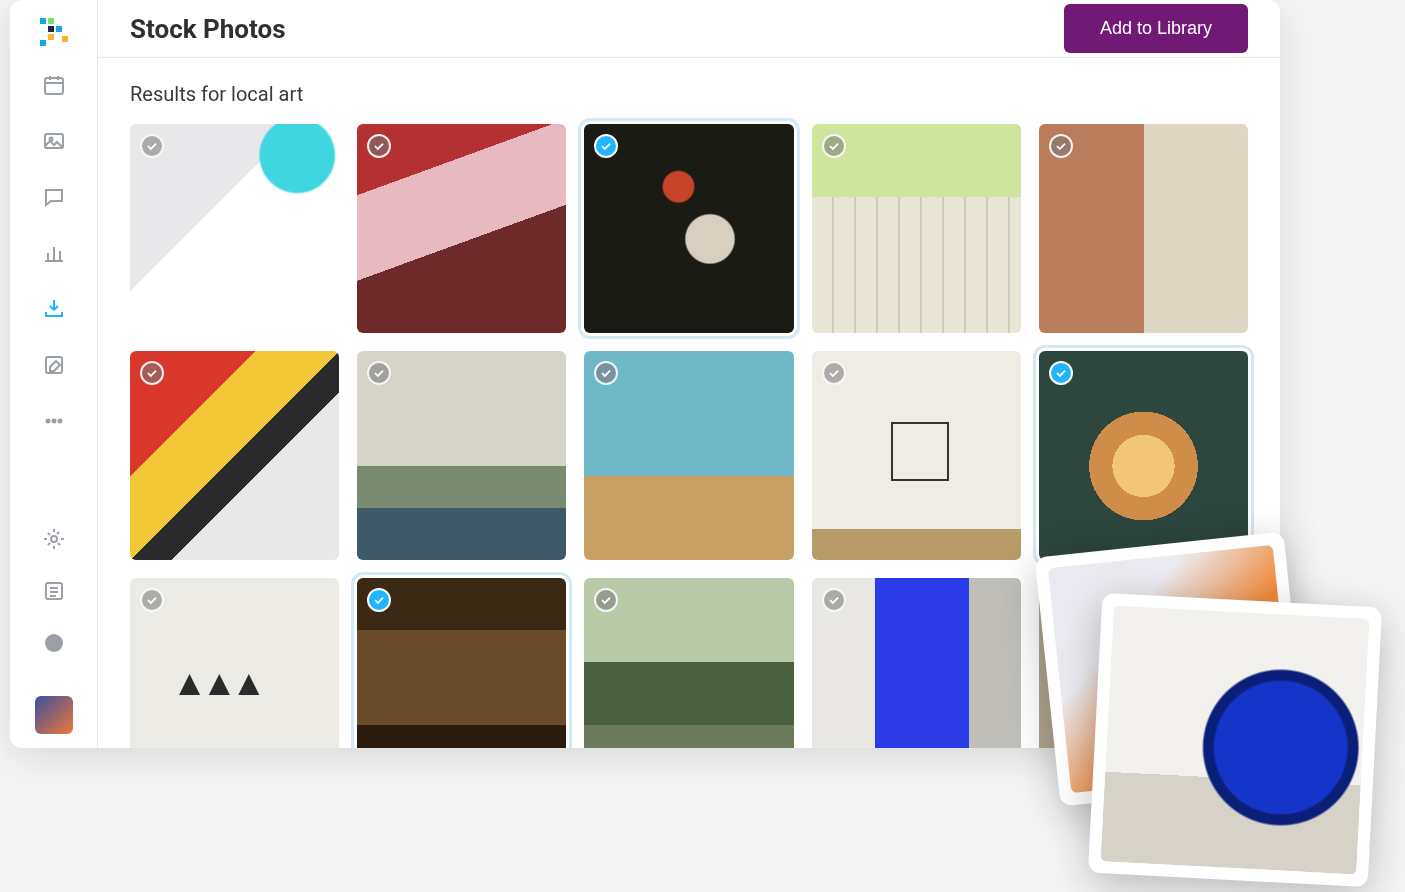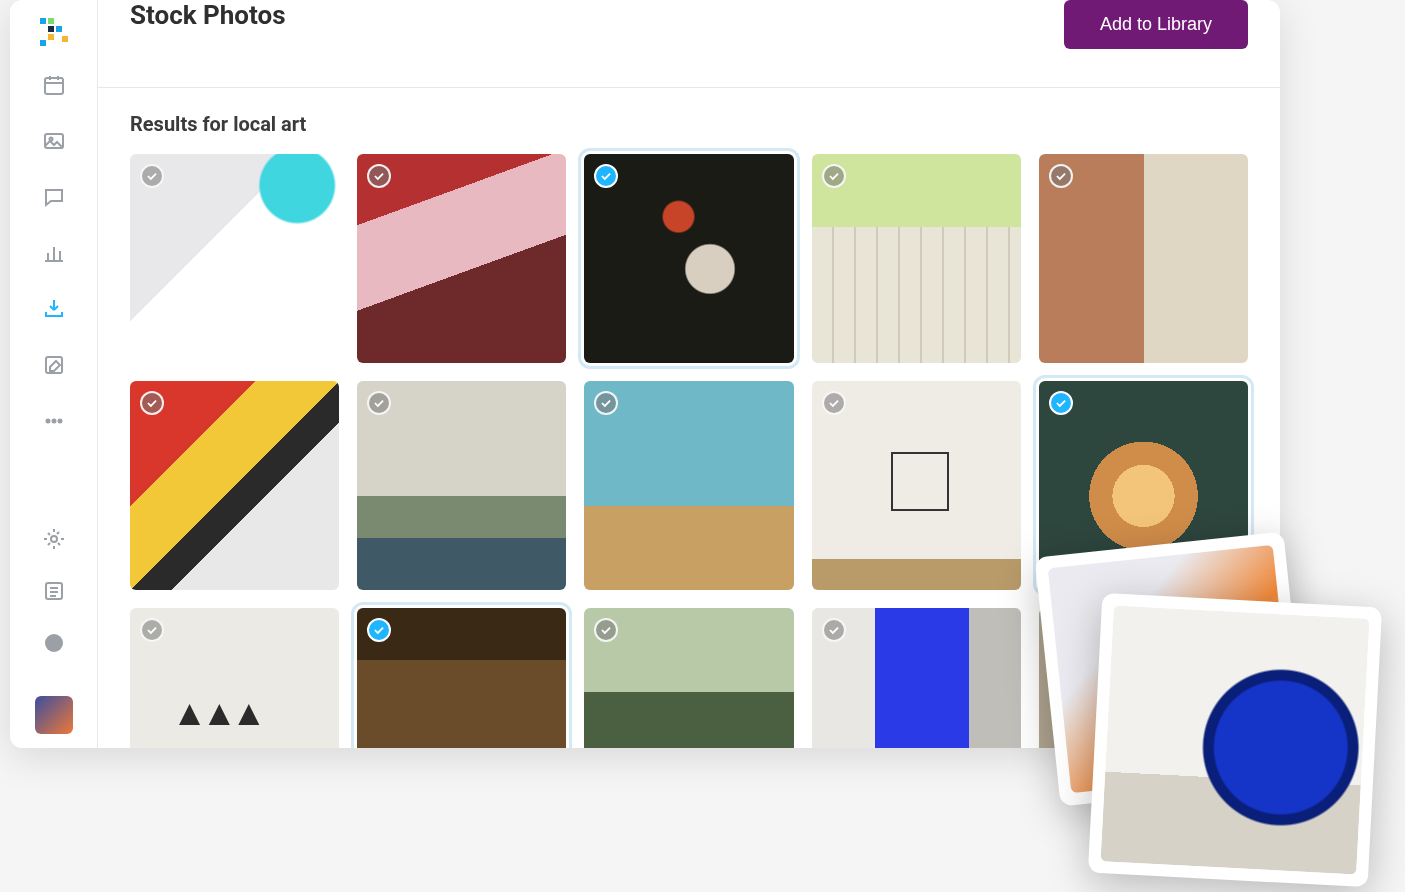--- a/index.html
+++ b/index.html
@@ -67,24 +67,24 @@
   background: linear-gradient(135deg, #3a4fa0, #f07838);
   margin-top: 16px;
 }
 .main {
   flex: 1;
   display: flex;
   flex-direction: column;
   overflow: hidden;
 }
 .header {
-  height: 88px;
+  height: 58px;
   border-bottom: 1px solid #e8e8e8;
   display: flex;
-  align-items: flex-start;
+  align-items: center;
   justify-content: space-between;
   padding: 0 32px;
 }
 .page-title {
   font-size: 26px;
   font-weight: 700;
   color: #2f2f2f;
 }
 .primary-btn {
   background: #701a75;
@@ -96,21 +96,21 @@
   border-radius: 6px;
   cursor: pointer;
 }
 .content {
   flex: 1;
   padding: 24px 32px 0 32px;
   overflow: hidden;
 }
 .results-label {
   font-size: 20px;
-  font-weight: 700;
+  font-weight: 400;
   color: #3b3b3b;
   margin-bottom: 18px;
 }
 .grid {
   display: grid;
   grid-template-columns: repeat(5, 1fr);
   gap: 18px;
 }
 .thumb {
   aspect-ratio: 1/1;

